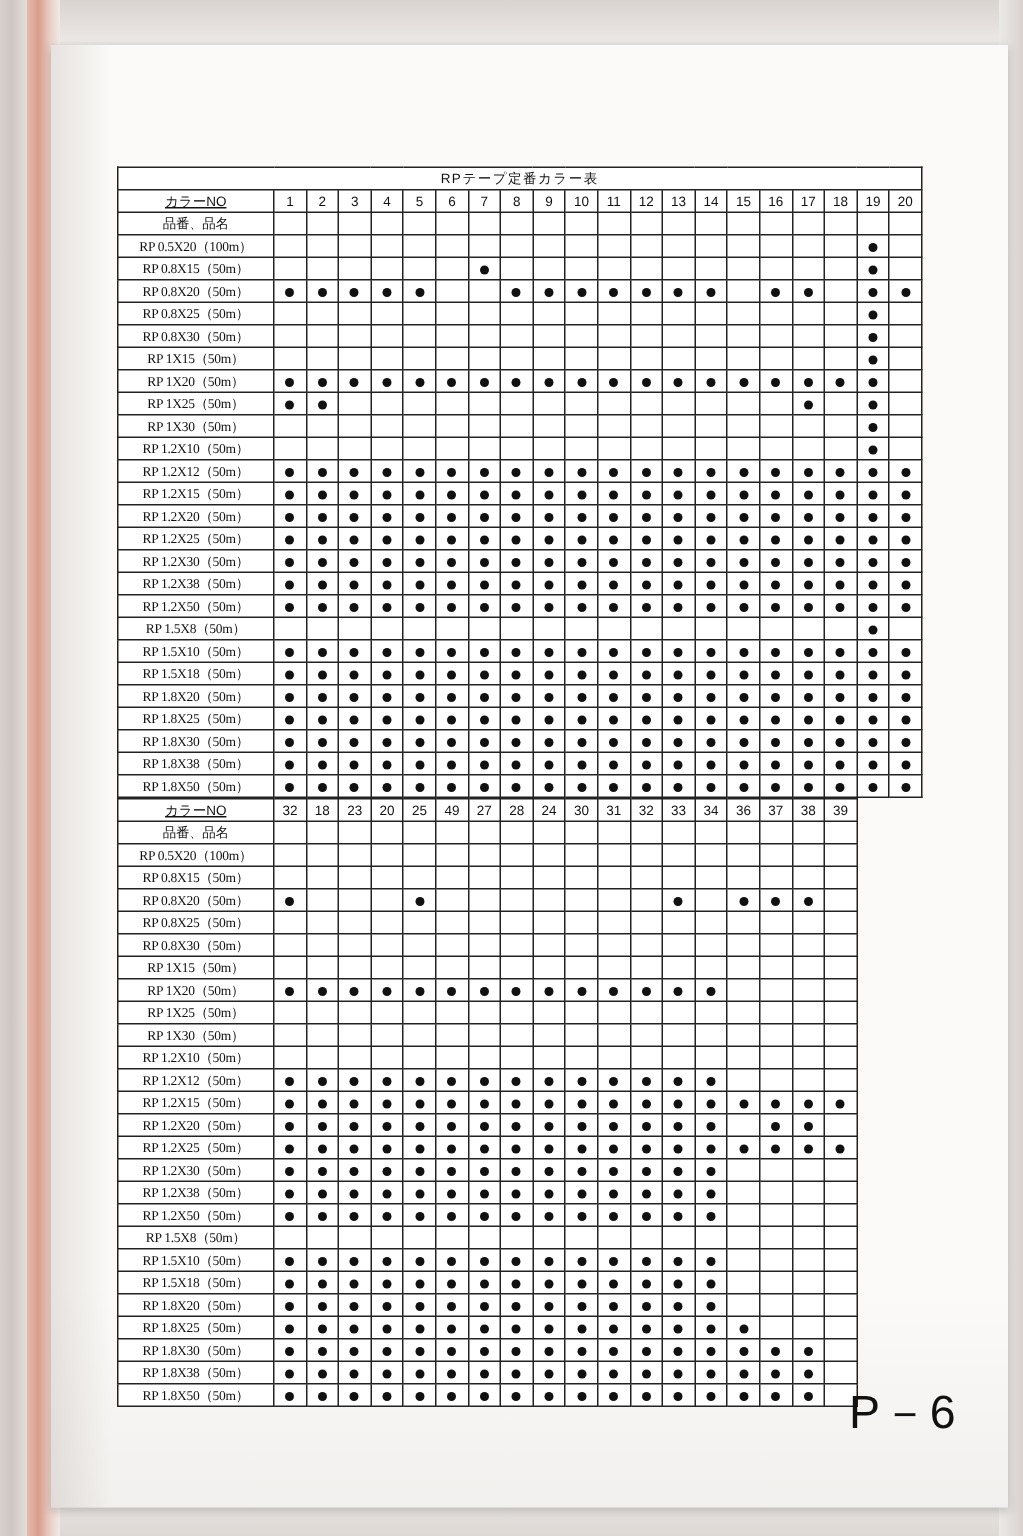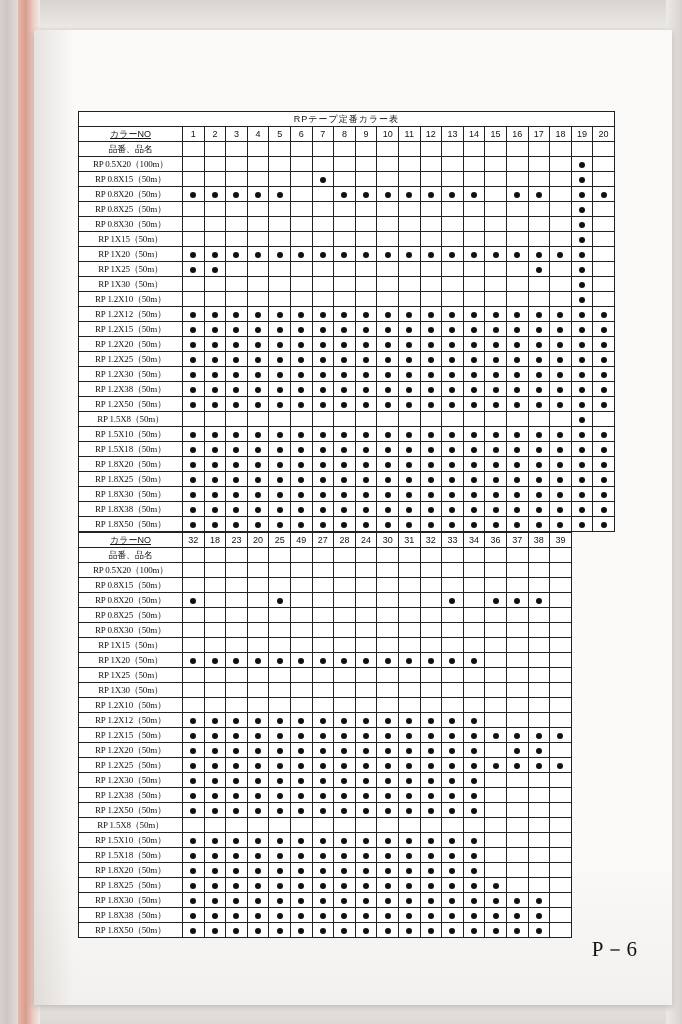--- a/index.html
+++ b/index.html
@@ -128,22 +128,22 @@
   }
   #table2-wrap {
     position: absolute;
     left: 44px;
     top: 502px;
   }
   #pagenum {
     position: absolute;
     right: 34px;
     bottom: 42px;
-    font-family: Liberation Serif, serif;
-    font-size: 21px;
+    font-family: Liberation Sans, sans-serif;
+    font-size: 31px;
     color: #111;
     letter-spacing: 1px;
   }
 </style>
 </head>
 <body>
 
 <div id="page">
   <div class="backdrop">
     <div class="top-strip"></div>

